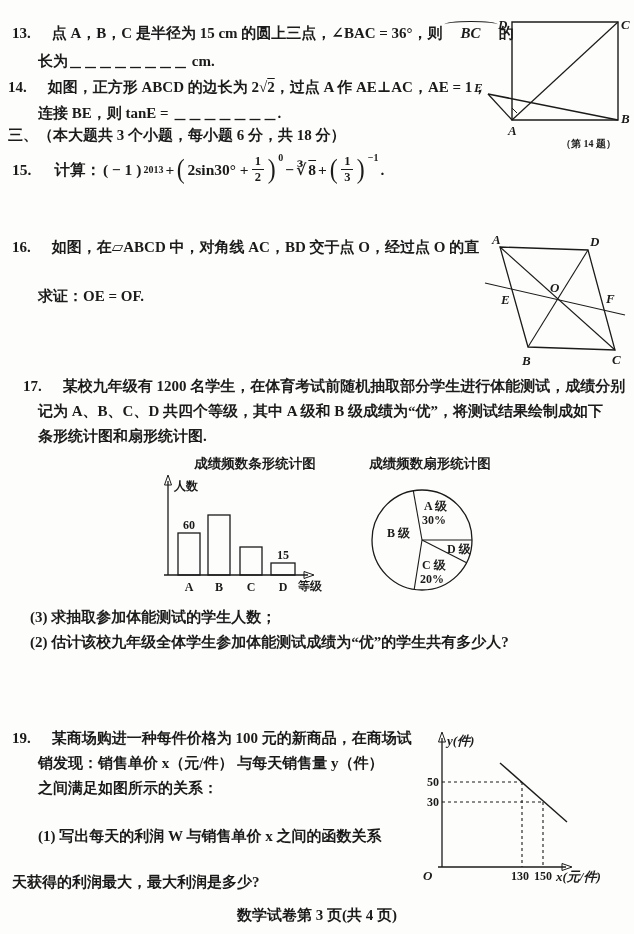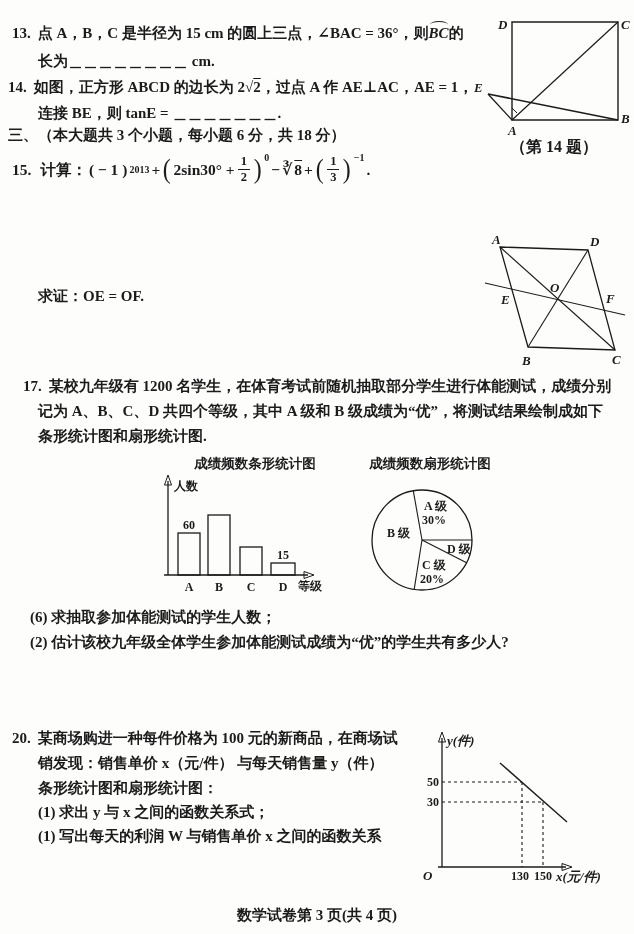--- a/index.html
+++ b/index.html
@@ -1,31 +1,31 @@
 <!DOCTYPE html>
 <html><head>
 <meta charset="utf-8">
 <style>
   html,body{margin:0;padding:0;background:#ffffff;}
   .page{position:relative;width:634px;height:934px;background:#fdfdfb;overflow:hidden;
         font-family:"Liberation Serif","DejaVu Serif",serif;color:#1b1b1b;font-weight:600;}
   .t{position:absolute;white-space:nowrap;font-size:15px;line-height:19px;}
-  .qnum{margin-right:7px;}
+  .qnum{margin-right:21px;}
   sup{font-size:10px;font-family:Liberation Serif, serif;}
-  .arc{position:relative;display:inline-block;font-style:italic;padding:0 0;}
+  .arc{position:relative;display:inline-block;font-style:italic;padding:0 18px;}
   .arc::before{content:"";position:absolute;left:1px;right:1px;top:-3px;height:6px;
                border-top:1.4px solid #1b1b1b;border-radius:50% 50% 0 0;}
   .ol{text-decoration:overline;}
   .formula{display:flex;align-items:center;gap:2px;font-size:15.5px;}
   .frac{display:inline-flex;flex-direction:column;align-items:center;font-size:12.5px;
         line-height:1.15;vertical-align:middle;margin:0 1px;}
   .frac .den{border-top:1.2px solid #1b1b1b;padding:0 3px;}
   .bp{font-size:28px;font-weight:400;line-height:1;transform:scaleX(.85);}
   .hexp{font-size:10px;position:relative;top:-12px;}
-  .caption{position:absolute;font-size:16px;text-align:center;}
+  .caption{position:absolute;font-size:10px;text-align:right;}
   .footer{position:absolute;left:0;right:0;top:906px;text-align:center;font-size:15px;}
   svg{position:absolute;overflow:visible;}
   svg line,svg path,svg rect,svg polygon,svg circle{stroke:#1b1b1b;fill:none;}
   .svgt{font-size:13px;font-style:italic;font-weight:600;fill:#1b1b1b;stroke:none;
         font-family:"Liberation Serif","DejaVu Serif",serif;}
   .svgc{font-size:12px;font-style:normal;font-weight:600;fill:#1b1b1b;stroke:none;
         font-family:"Liberation Serif","DejaVu Serif",serif;}
   .svgtitle{font-size:13.5px;font-style:normal;font-weight:700;fill:#1b1b1b;stroke:none;
         font-family:"Liberation Serif","DejaVu Serif",serif;}
 </style>
@@ -85,20 +85,23 @@
     <span class="bp">(</span>
     <span class="frac">
         <span class="num">1</span>
         <span class="den">3</span>
       </span>
     <span class="bp">)</span>
       <span class="hexp">−1</span>
     <span>.</span>
   </div>
 
+  <div class="t" style="left:12px;top:238px">
+    <span class="qnum">16.</span><span>如图，在▱ABCD 中，对角线 AC，BD 交于点 O，经过点 O 的直</span>
+  </div>
   <div class="t" style="left:38px;top:287px">求证：OE = OF.</div>
 
   <svg style="left:462px;top:234px" width="172" height="136">
     <polygon points="38,13 126,16 153,116 66,113" stroke-width="1.3"></polygon>
     <line x1="38" y1="13" x2="153" y2="116" stroke-width="1.1"></line>
     <line x1="66" y1="113" x2="126" y2="16" stroke-width="1.1"></line>
     <line x1="23" y1="49" x2="163" y2="81" stroke-width="1.1"></line>
     <text class="svgt" x="30" y="10">A</text>
     <text class="svgt" x="128" y="12">D</text>
     <text class="svgt" x="88" y="58">O</text>
@@ -142,31 +145,31 @@
     <line x1="72" y1="86" x2="116.6" y2="108.7" stroke-width="1.1"></line>
     <line x1="72" y1="86" x2="64.2" y2="135.4" stroke-width="1.1"></line>
     <text class="svgc" x="74" y="56">A 级</text>
     <text class="svgc" x="72" y="70">30%</text>
     <text class="svgc" x="37" y="83">B 级</text>
     <text class="svgc" x="97" y="99">D 级</text>
     <text class="svgc" x="72" y="115">C 级</text>
     <text class="svgc" x="70" y="129">20%</text>
   </svg>
 
-  <div class="t" style="left:30px;top:608px">(6) 求抽取参加体能测试的学生人数；</div>
+  <div class="t" style="left:30px;top:608px">(3) 求抽取参加体能测试的学生人数；</div>
   <div class="t" style="left:30px;top:633px">(2) 估计该校九年级全体学生参加体能测试成绩为“优”的学生共有多少人?</div>
 
 
   <div class="t" style="left:12px;top:729px">
-    <span class="qnum">20.</span><span>某商场购进一种每件价格为 100 元的新商品，在商场试</span>
+    <span class="qnum">19.</span><span>某商场购进一种每件价格为 100 元的新商品，在商场试</span>
   </div>
   <div class="t" style="left:38px;top:754px">销发现：销售单价 x（元/件） 与每天销售量 y（件）</div>
-  <div class="t" style="left:38px;top:779px">条形统计图和扇形统计图：</div>
-  <div class="t" style="left:38px;top:803px">(1) 求出 y 与 x 之间的函数关系式；</div>
+  <div class="t" style="left:38px;top:779px">之间满足如图所示的关系：</div>
   <div class="t" style="left:38px;top:827px">(1) 写出每天的利润 W 与销售单价 x 之间的函数关系</div>
+  <div class="t" style="left:12px;top:873px">天获得的利润最大，最大利润是多少?</div>
 
   <svg style="left:420px;top:728px" width="214" height="160">
     <line x1="22" y1="139" x2="22" y2="10" stroke-width="1.3"></line>
     <polygon points="22,4 18.5,14 25.5,14" fill="#1b1b1b" stroke="none"></polygon>
     <line x1="18" y1="139" x2="146" y2="139" stroke-width="1.3"></line>
     <polygon points="152,139 142,135.5 142,142.5" fill="#1b1b1b" stroke="none"></polygon>
     <text class="svgt" x="27" y="17">y(件)</text>
     <text class="svgc" x="19" y="58" text-anchor="end">50</text>
     <text class="svgc" x="19" y="78" text-anchor="end">30</text>
     <line x1="22" y1="54" x2="102" y2="54" stroke-width="1.1" stroke-dasharray="3,3"></line>

